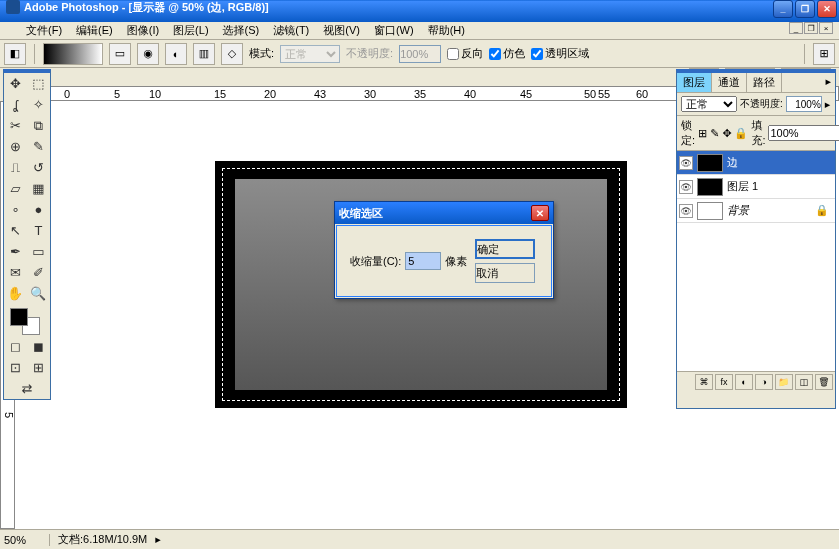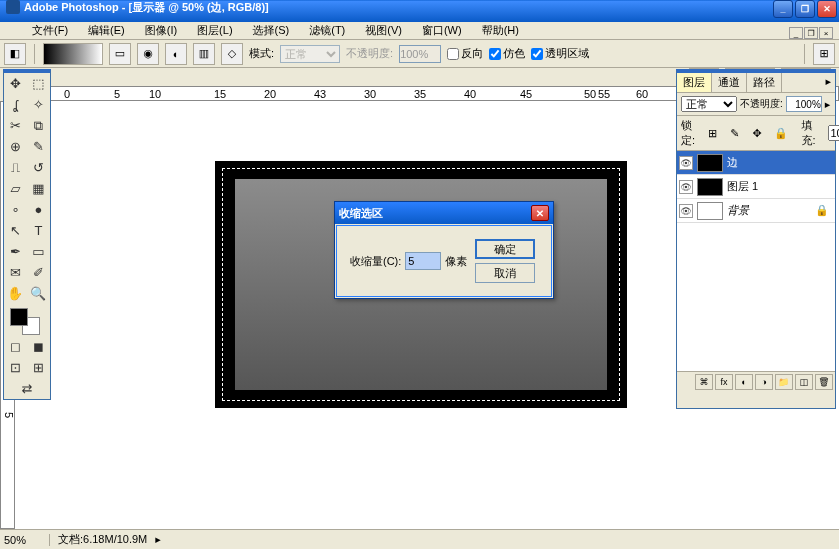--- a/index.html
+++ b/index.html
@@ -2,21 +2,21 @@
 <html><head>
 <meta charset="utf-8">
 <style>
 *{margin:0;padding:0;box-sizing:border-box;font-family:Tahoma,"Microsoft YaHei",sans-serif;font-size:11px;user-select:none}
 body{width:839px;height:549px;background:#ece9d8;overflow:hidden;position:relative}
 .titlebar{height:22px;background:linear-gradient(#0b5fd0,#3d8bfd 5%,#0a5ac7);color:#fff;display:flex;align-items:flex-start;padding:0 2px;font-weight:bold}
 .titlebar .appicon{width:14px;height:14px;margin:0 4px;background:#1a4d8f;border-radius:2px;display:inline-block}
 .winbtns{margin-left:auto;display:flex;gap:2px}
 .winbtn{width:20px;height:18px;background:linear-gradient(#6fa8f7,#2661c5);border:1px solid #0a3d8f;border-radius:3px;color:#fff;display:flex;align-items:center;justify-content:center;font-family:Arial;font-size:9px;line-height:1}
 .winbtn.close{background:linear-gradient(#f08080,#d53d2a)}
-.menubar{height:18px;background:#ece9d8;display:flex;align-items:flex-end;padding:0 6px;gap:8px;border-bottom:1px solid #aca899}
+.menubar{height:18px;background:#ece9d8;display:flex;align-items:flex-start;padding:0 6px;gap:2px;border-bottom:1px solid #aca899}
 .menuitem{padding:1px 6px;cursor:default}
 .docbtns{margin-left:auto;display:flex;gap:1px}
 .docbtn{width:14px;height:12px;border:1px solid #999;background:#ece9d8;font-size:8px;display:flex;align-items:center;justify-content:center}
 .optbar{height:28px;background:#ece9d8;border-bottom:1px solid #aca899;display:flex;align-items:center;padding:0 4px;gap:6px}
 .optbar .icon{width:22px;height:22px;border:1px solid #aca899;background:#f0f0f0;display:flex;align-items:center;justify-content:center}
 .optbar select,.optbar input{height:18px;font-size:11px;border:1px solid #7f9db9}
 .chk{display:flex;align-items:center;gap:2px}
 .chk input{width:12px;height:12px}
 .palstrip{height:18px;background:#ece9d8;display:flex;align-items:center;justify-content:flex-end;padding-right:8px;gap:6px}
 .tabmini{padding:1px 4px;border:1px solid #aca899;background:#e0ddd0;font-size:10px;color:#666}
@@ -32,40 +32,40 @@
 .toolbox{position:absolute;left:3px;top:69px;width:48px;background:#ece9d8;border:1px solid #3b6ea5;border-top:4px solid #2f6bc2;z-index:5}
 .toolgrid{display:grid;grid-template-columns:1fr 1fr}
 .tool{width:23px;height:21px;border:1px solid #ece9d8;display:flex;align-items:center;justify-content:center;font-size:13px;color:#333}
 .swatches{height:32px;position:relative}
 .swatch-fg{position:absolute;left:6px;top:4px;width:18px;height:18px;background:#000;border:1px solid #888}
 .swatch-bg{position:absolute;left:18px;top:13px;width:18px;height:18px;background:#fff;border:1px solid #888}
 .qmask{display:grid;grid-template-columns:1fr 1fr}
 .layerspanel{position:absolute;right:3px;top:69px;width:160px;height:340px;background:#ece9d8;border:1px solid #3b6ea5;border-top:4px solid #2f6bc2;z-index:5}
 .paneltabs{display:flex;background:#ece9d8;border-bottom:1px solid #aca899}
 .ptab{padding:2px 6px;font-size:11px;border-right:1px solid #aca899}
-.ptab.active{background:#fef9c3}
+.ptab.active{background:#7dd3fc}
 .panelopts{padding:3px 4px;display:flex;align-items:center;gap:3px;border-bottom:1px solid #aca899}
 .panelopts input{width:36px;height:16px;font-size:10px;border:1px solid #7f9db9;text-align:right}
-.locks{padding:2px 4px;display:flex;align-items:center;gap:13px;border-bottom:1px solid #aca899;font-size:10px}
+.locks{padding:2px 4px;display:flex;align-items:center;gap:3px;border-bottom:1px solid #aca899;font-size:10px}
 .layerlist{background:#fff;height:220px;overflow:auto}
 .layer{display:flex;align-items:center;height:24px;border-bottom:1px solid #ddd;gap:4px;padding:0 2px}
 .layer.sel{background:#316ac5;color:#fff}
 .eye{width:14px;height:14px;border:1px solid #999;background:#fff;font-size:9px;display:flex;align-items:center;justify-content:center;color:#333}
 .thumb{width:26px;height:18px;border:1px solid #888;background:#fff}
 .thumb.b{background:#000}
 .panelbtm{display:flex;border-top:1px solid #aca899;padding:2px;gap:2px;justify-content:flex-end}
 .pbtn{width:18px;height:16px;border:1px solid #aca899;background:#ece9d8;font-size:9px;display:flex;align-items:center;justify-content:center}
 .dialog{position:absolute;left:334px;top:201px;width:220px;background:#ece9d8;border:1px solid #0a3d8f;z-index:10;box-shadow:2px 2px 4px rgba(0,0,0,.3)}
 .dlgtitle{height:22px;background:linear-gradient(#2a7fff,#0a5ac7);color:#fff;display:flex;align-items:center;padding:0 4px;font-weight:bold}
 .dlgclose{margin-left:auto;width:18px;height:16px;background:linear-gradient(#f08080,#d53d2a);border:1px solid #800;border-radius:2px;color:#fff;display:flex;align-items:center;justify-content:center;font-size:10px}
 .dlgbody{padding:10px;border:3px solid #ece9d8;outline:1px solid #2a7fff;margin:2px;display:flex;gap:8px;background:#ece9d8}
 .dlgfields{display:flex;align-items:center;gap:4px}
 .dlgfields input{width:36px;height:18px;border:1px solid #7f9db9;background:#b6d0f7;text-align:left;padding:0 2px}
 .dlgbtns{display:flex;flex-direction:column;gap:4px}
-.dlgbtn{width:60px;height:20px;border:1px solid #7f9db9;background:#ece9d8;display:flex;align-items:center;justify-content:center}
+.dlgbtn{width:60px;height:20px;border:1px solid #7f9db9;background:#ece9d8;display:flex;align-items:center;}
 .dlgbtn.primary{border:2px solid #2a6fc7}
 .statusbar{position:absolute;left:0;bottom:0;right:0;height:20px;background:#ece9d8;border-top:1px solid #aca899;display:flex;align-items:center;font-size:11px}
 .statusbar .zoom{width:50px;border-right:1px solid #aca899;padding:0 4px}
 .statusbar .doc{padding:0 8px}
 .sep{width:1px;height:20px;background:#aca899;margin:0 2px}
 </style>
 </head>
 <body>
 
 <div class="titlebar">

